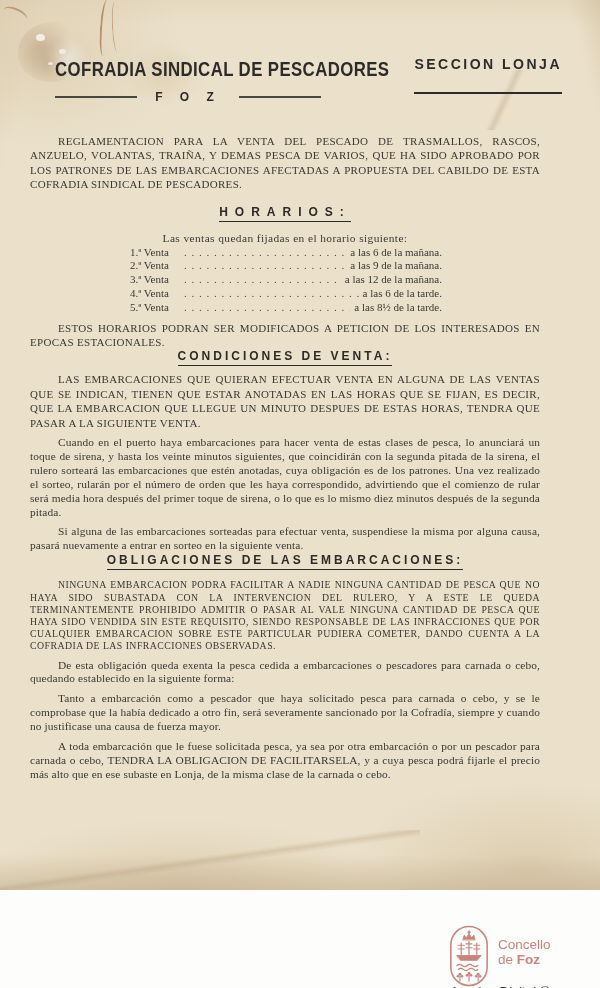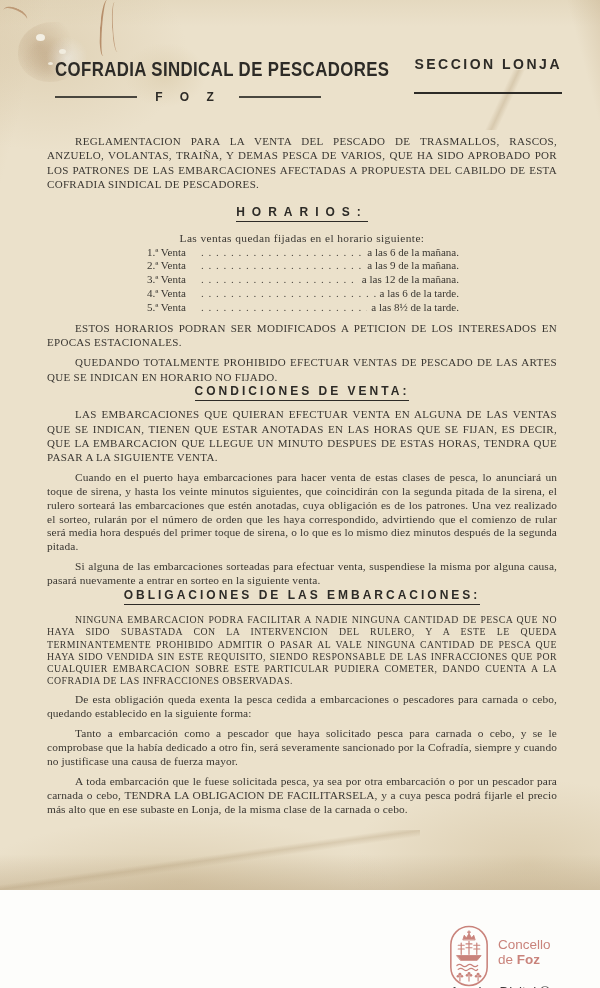--- a/index.html
+++ b/index.html
@@ -62,21 +62,21 @@
   }
   .foz-row .rule{flex:1;height:2px;background:var(--ink-head);opacity:.85;}
   .section-label{
     position:absolute;right:38px;top:56px;
     font-family:"Liberation Sans","DejaVu Sans",sans-serif;
     font-weight:bold;font-size:14px;letter-spacing:2.5px;color:var(--ink-head);
     border-bottom:2px solid var(--ink-head);padding-bottom:20px;
   }
 
   
-  .content{position:absolute;left:47px;top:128px;width:510px;color:var(--ink);}
+  .content{position:absolute;left:30px;top:128px;width:510px;color:var(--ink);}
   p.para{
     font-size:11px;line-height:14.4px;text-align:justify;text-indent:28px;
     letter-spacing:.3px;margin-top:6px;
   }
   p.para.lower{font-size:11.4px;line-height:13.9px;letter-spacing:.1px;}
   p.para.small{font-size:9.8px;line-height:12.2px;letter-spacing:.45px;margin-top:9px;}
   .heading-row{display:flex;justify-content:center;margin-top:13px;}
   .heading{
     font-family:"Liberation Sans","DejaVu Sans",sans-serif;
     font-weight:bold;font-size:12px;color:var(--ink-head);
@@ -168,21 +168,20 @@
           <span class="venta-time">a las 6 de la tarde.</span>
         </div>
         <div class="venta-row">
           <span class="venta-label">5.ª Venta</span>
           <span class="venta-dots">. . . . . . . . . . . . . . . . . . . . . . . . . . . . . .</span>
           <span class="venta-time">a las 8½ de la tarde.</span>
         </div>
       </div>
 
       <p class="para mt8">ESTOS HORARIOS PODRAN SER MODIFICADOS A PETICION DE LOS INTERESADOS EN EPOCAS ESTACIONALES.</p>
-      <p class="para mt8">QUEDANDO TOTALMENTE PROHIBIDO EFECTUAR VENTAS DE PESCADO DE LAS ARTES QUE SE INDICAN EN HORARIO NO FIJADO.</p>
 
       <div class="heading-row mt12">
           <span class="heading med">CONDICIONES DE VENTA:</span>
         </div>
 
       <p class="para mt8">LAS EMBARCACIONES QUE QUIERAN EFECTUAR VENTA EN ALGUNA DE LAS VENTAS QUE SE INDICAN, TIENEN QUE ESTAR ANOTADAS EN LAS HORAS QUE SE FIJAN, ES DECIR, QUE LA EMBARCACION QUE LLEGUE UN MINUTO DESPUES DE ESTAS HORAS, TENDRA QUE PASAR A LA SIGUIENTE VENTA.</p>
       <p class="para lower mt8">Cuando en el puerto haya embarcaciones para hacer venta de estas clases de pesca, lo anunciará un toque de sirena, y hasta los veinte minutos siguientes, que coincidirán con la segunda pitada de la sirena, el rulero sorteará las embarcaciones que estén anotadas, cuya obligación es de los patrones. Una vez realizado el sorteo, rularán por el número de orden que les haya correspondido, advirtiendo que el comienzo de rular será media hora después del primer toque de sirena, o lo que es lo mismo diez minutos después de la segunda pitada.</p>
       <p class="para lower mt8">Si alguna de las embarcaciones sorteadas para efectuar venta, suspendiese la misma por alguna causa, pasará nuevamente a entrar en sorteo en la siguiente venta.</p>
 
       <div class="heading-row mt12">

